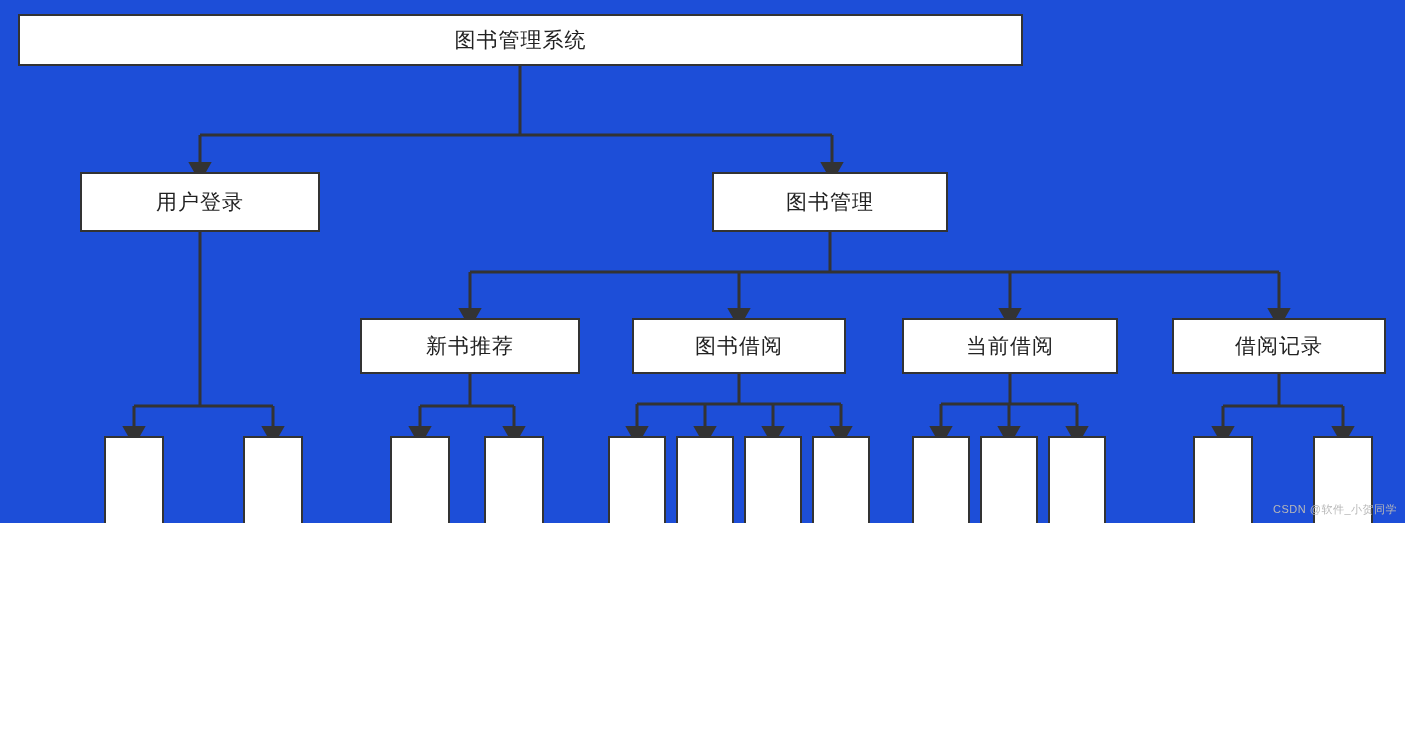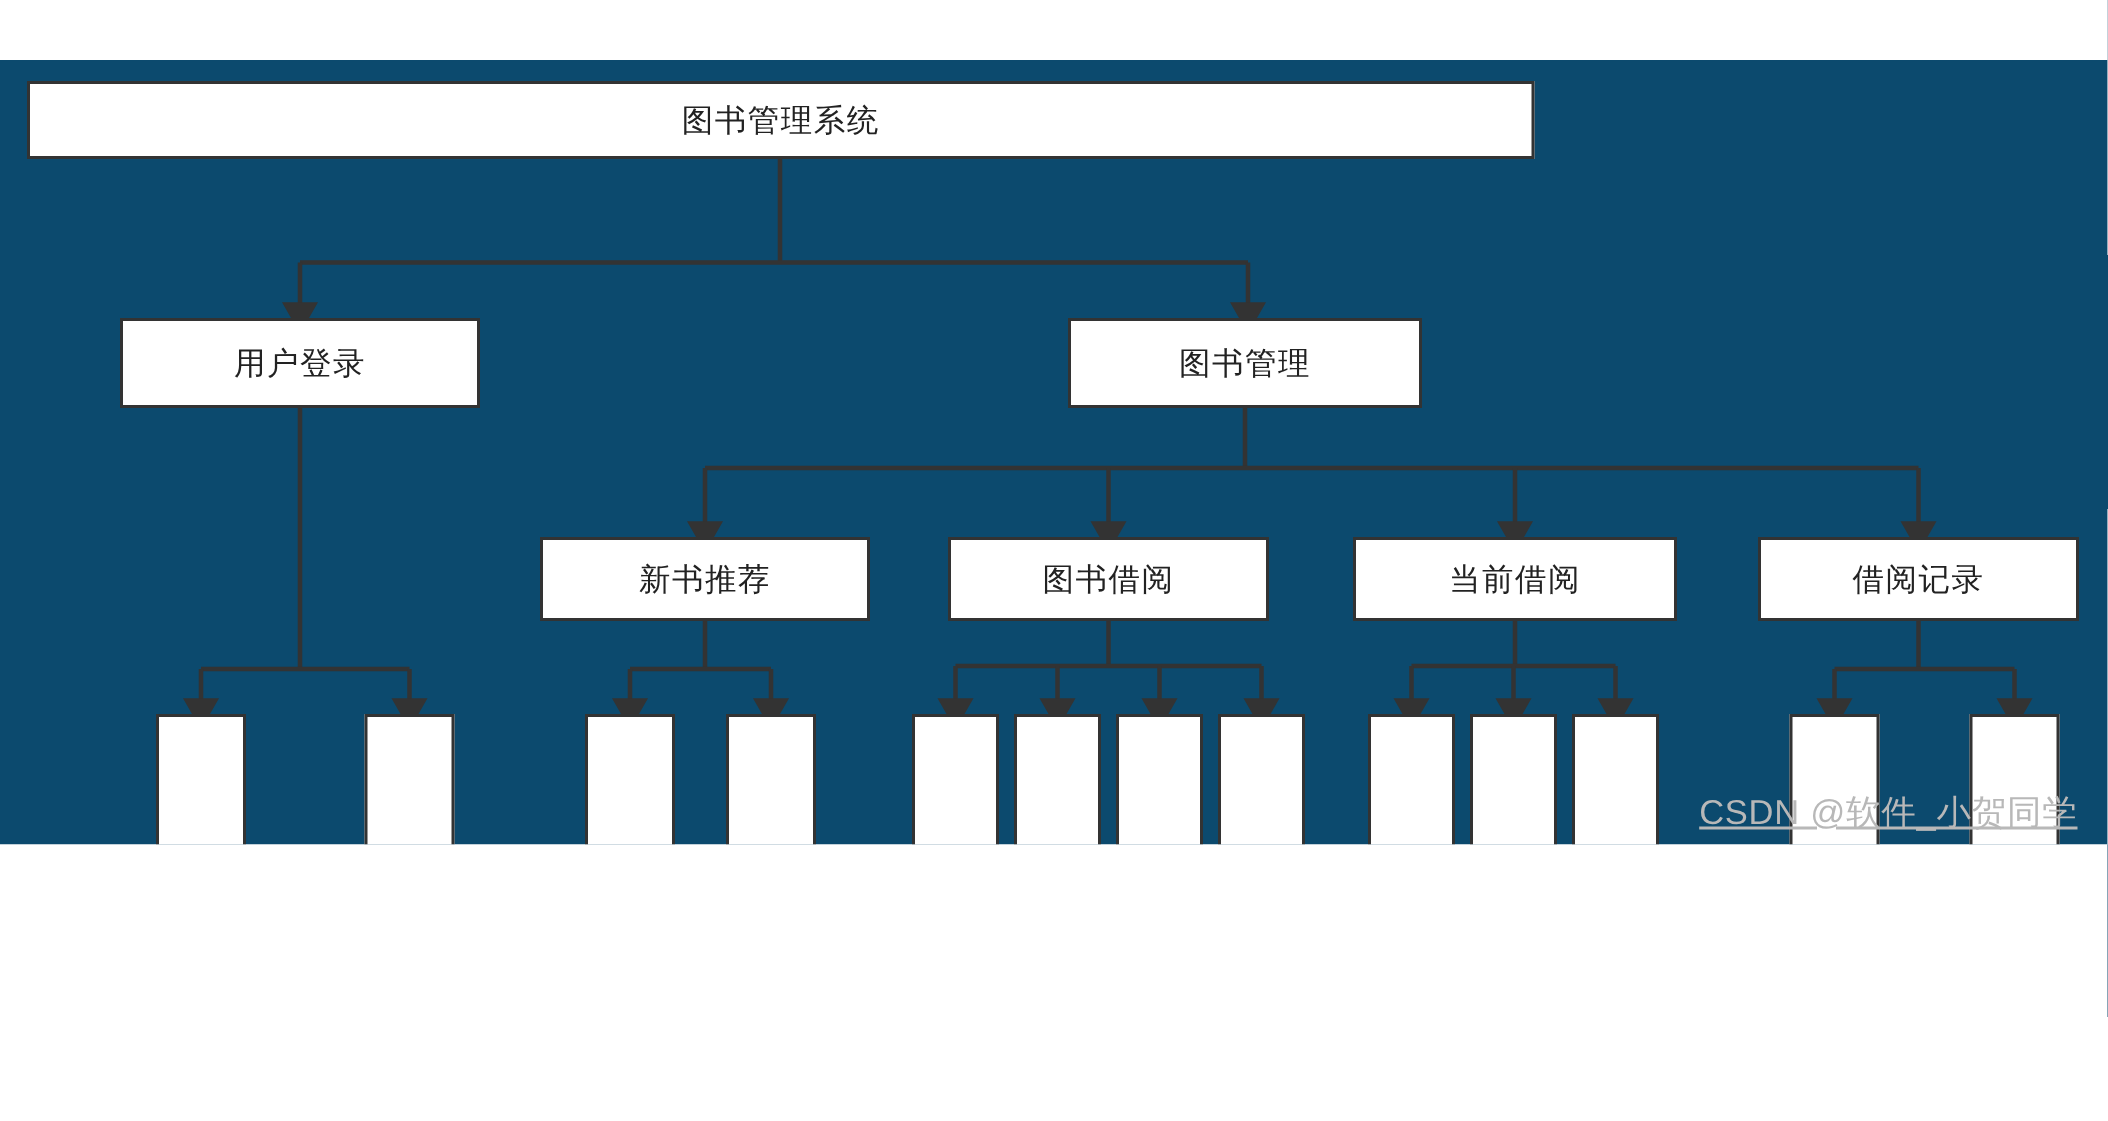--- a/index.html
+++ b/index.html
@@ -4,24 +4,23 @@
 <style>
   html, body {
     margin: 0;
     padding: 0;
     background: #ffffff;
   }
   #canvas {
     position: relative;
     width: 1405px;
     height: 523px;
-    background: #0c4a6e;
+    background: #1d4ed8;
     font-family: "Liberation Sans", "DejaVu Sans", sans-serif;
     overflow: hidden;
-    margin-top: 40px;
   }
   svg#wires {
     position: absolute;
     left: 0;
     top: 0;
     width: 1405px;
     height: 747px;
     pointer-events: none;
   }
   .node {
@@ -47,27 +46,26 @@
     padding: 6px 0;
   }
   .node.vert .label {
     writing-mode: vertical-rl;
     text-orientation: upright;
     display: block;
     text-align: center;
   }
   .watermark {
     position: absolute;
-    right: 20px;
+    right: 8px;
     bottom: 6px;
-    font-size: 23px;
+    font-size: 11px;
     color: #b8b8b8;
     letter-spacing: 0.5px;
     white-space: nowrap;
-    text-decoration: underline;
   }
 </style>
 </head>
 <body>
 
 <div id="canvas">
 
   <svg id="wires" viewBox="0 0 1405 747">
     <defs>
       <marker id="arrow" markerWidth="12" markerHeight="12" refX="1.5" refY="4" orient="auto" markerUnits="strokeWidth">

